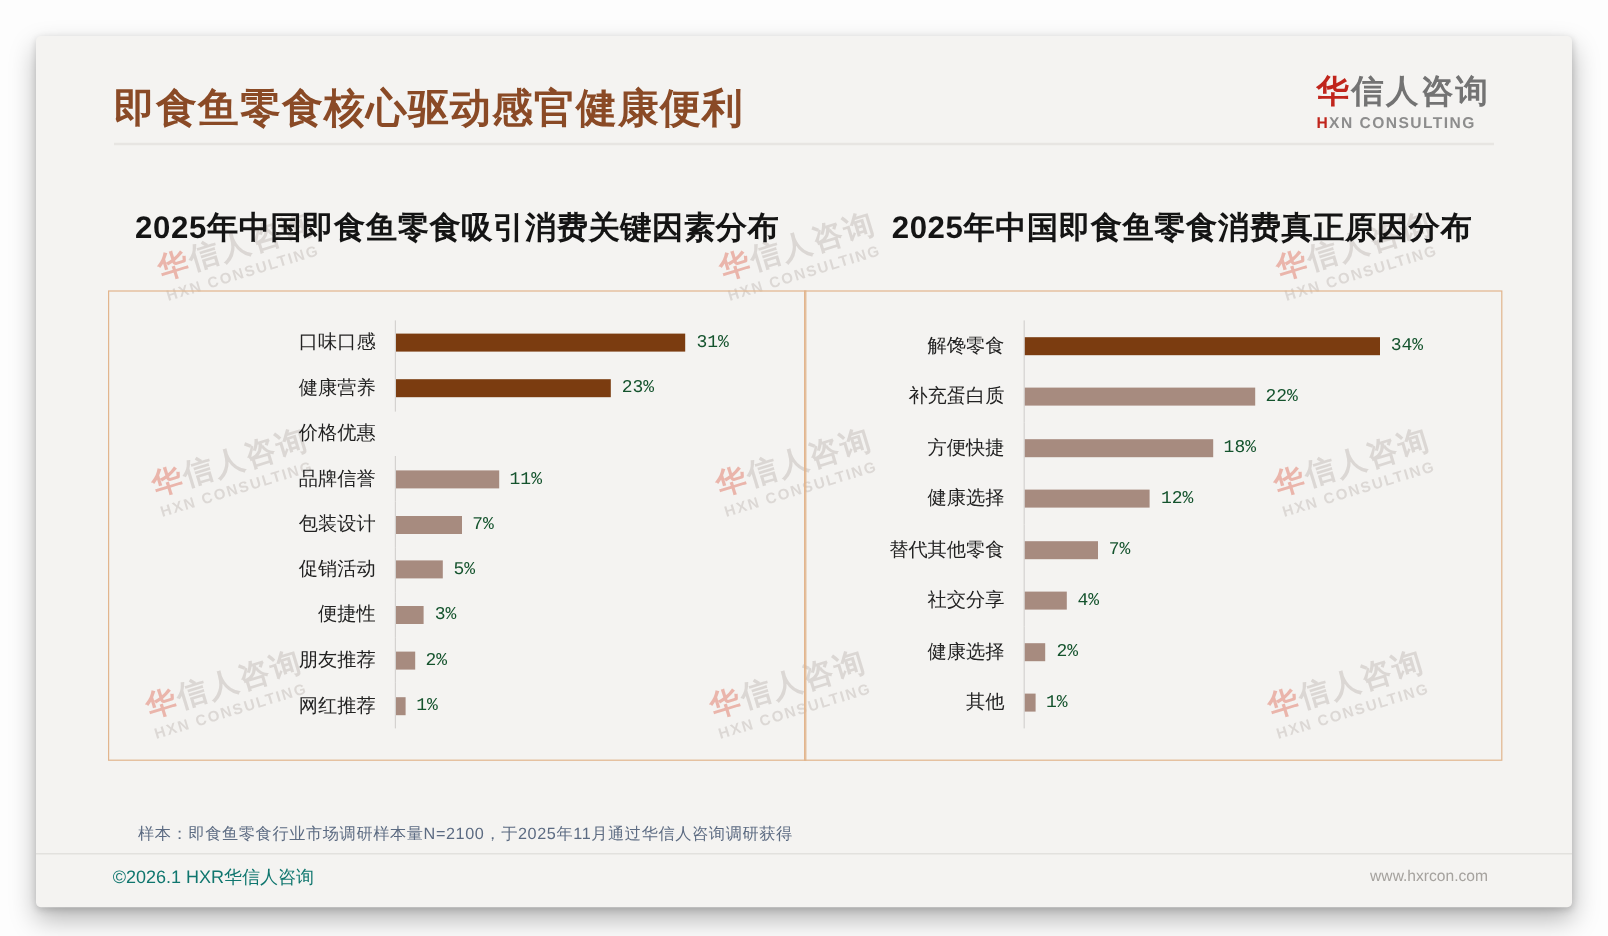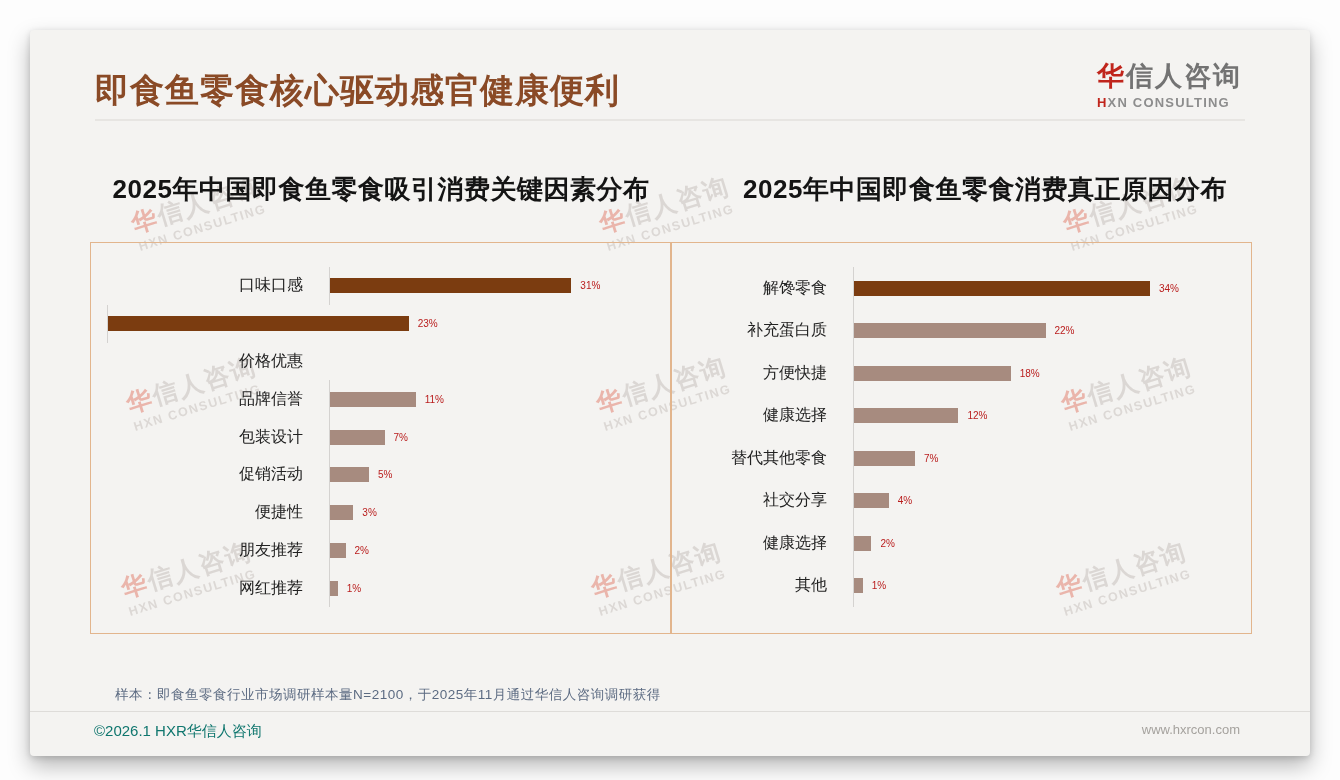--- a/index.html
+++ b/index.html
@@ -45,32 +45,32 @@
     border:1px solid #e2b58d; background:transparent;
     padding:24px 14px 26px 16px;
     display:flex; flex-direction:column;
     z-index:2;
   }
   .panel.left  { left:60px; }
   .panel.right { left:640px; }
   .rows { flex:1; display:flex; flex-direction:column; }
   .row { flex:1; display:flex; align-items:center; }
   .cat {
-    text-align:right; padding-right:26px; font-size:16px; color:#222;
+    text-align:right; padding-right:16px; font-size:16px; color:#222;
     white-space:nowrap;
   }
   .panel.left  .cat { width:222px; }
   .panel.right .cat { width:166px; }
   .track {
     flex:1; align-self:stretch;
     border-left:1px solid #d4d2d0;
     display:flex; align-items:center;
   }
   .bar { height:15px; }
-  .val { margin-left:9px; font-size:10px; color:#b91c1c; white-space:nowrap; }
+  .val { margin-left:9px; font-size:15px; color:#14532d; white-space:nowrap;font-family:Liberation Mono, monospace; }
   
   .note {
     position:absolute; left:85px; top:656px;
     font-size:13.5px; color:#5c6b82; letter-spacing:0.5px; z-index:3;
   }
   .footer-rule {
     position:absolute; left:0; right:0; top:681px;
     border-top:1px solid #dedcd9; z-index:3;
   }
   .footer-left {
@@ -112,20 +112,21 @@
   <div class="panel left">
     <div class="rows">
         <div class="row">
           <span class="cat">口味口感</span>
           <div class="track">
             <div class="bar" style="width: 73.8095%; background: rgb(123, 60, 16);"></div>
             <span class="val">31%</span>
           </div>
         </div>
         <div class="row">
+          <span class="cat">健康营养</span>
           <div class="track">
             <div class="bar" style="width: 54.7619%; background: rgb(123, 60, 16);"></div>
             <span class="val">23%</span>
           </div>
         </div>
         <div class="row">
           <span class="cat">价格优惠</span>
         </div>
         <div class="row">
           <span class="cat">品牌信誉</span>

